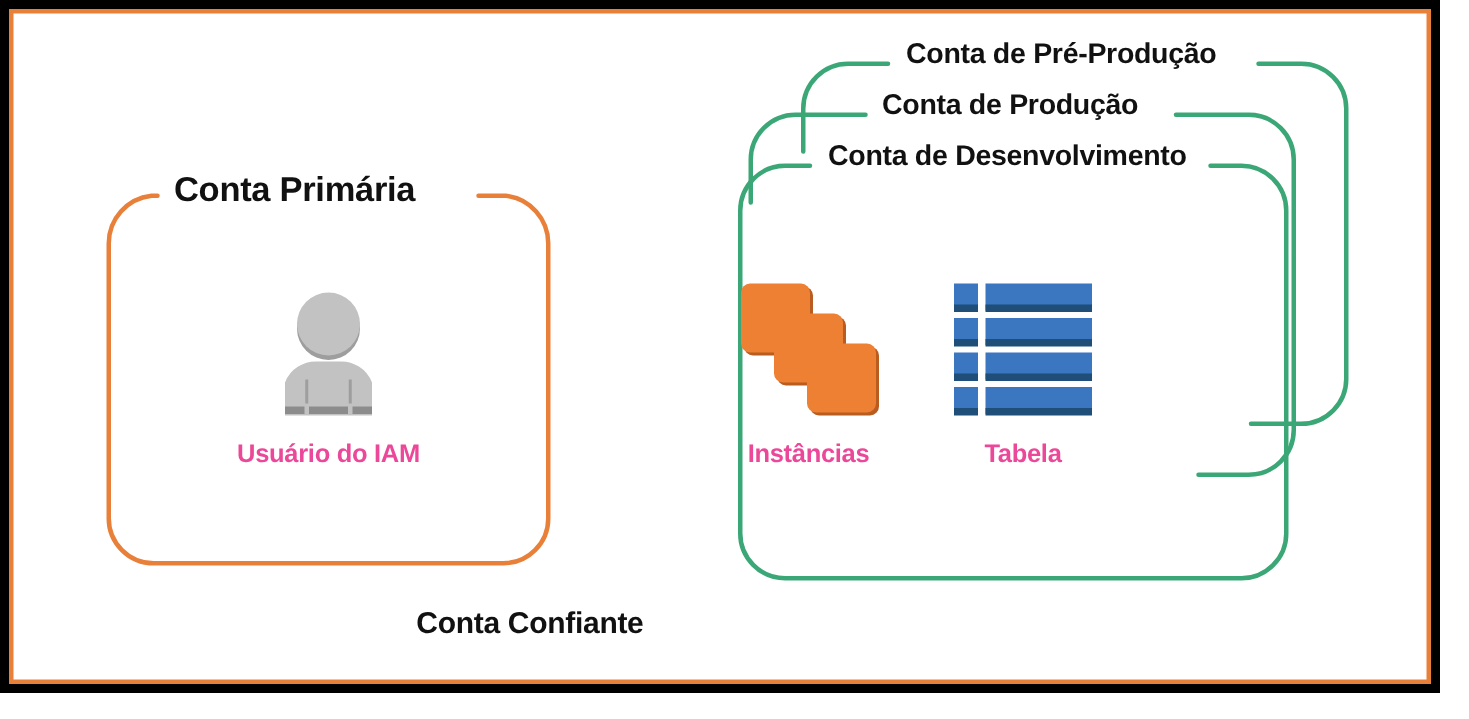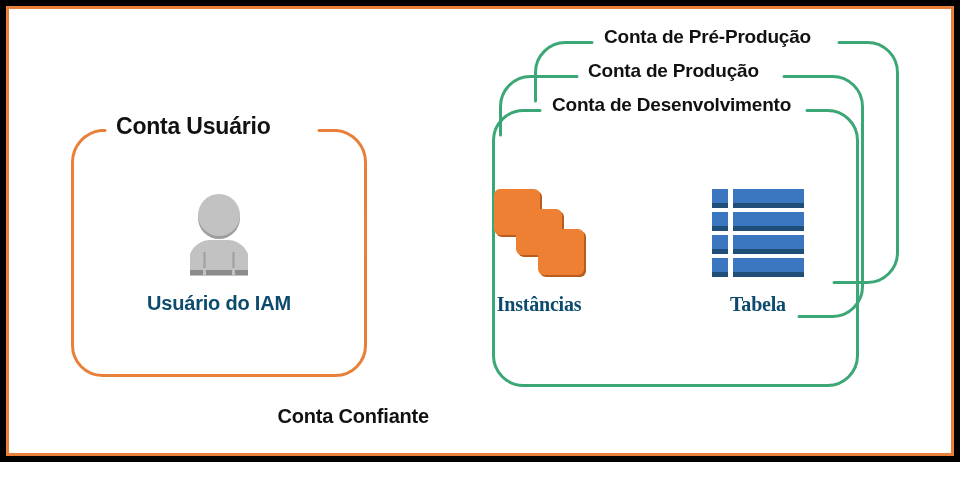--- a/index.html
+++ b/index.html
@@ -71,23 +71,23 @@
     align-items: center;
     justify-content: center;
   }
 
   
   .user-icon { position: relative; width: 74px; height: 86px; }
   .user-icon svg { display: block; }
 
   .icon-caption {
     margin-top: 14px;
-    font-size: 20px;
+    font-size: 17px;
     font-weight: bold;
-    color: #0c4a6e;
+    color: #ec4899;
     white-space: nowrap;
     letter-spacing: -0.2px;
   }
 
   
   .group-footer {
     position: absolute;
     text-align: right;
     font-size: 20px;
     font-weight: bold;
@@ -106,24 +106,23 @@
   #green-back-title   { left: 63px;  top: -14px; font-size: 19px; }
   #green-middle-title { left: 82px;  top: -14px; font-size: 19px; }
   #green-front-title  { left: 53px;  top: -14px; font-size: 19px; }
 
   
   #green-content {
     position: absolute;
     left: 0; top: 0; right: 0; bottom: 0;
     display: flex;
     align-items: flex-start;
-    justify-content: space-between;
+    justify-content: flex-start;
     gap: 50px;
     padding-top: 78px;
-    font-family: Liberation Serif, serif;
   }
   .icon-col {
     display: flex;
     flex-direction: column;
     align-items: center;
   }
 
   
   .instances-icon { width: 94px; height: 92px; position: relative; }
   
@@ -145,21 +144,21 @@
                    A 32 32 0 0 0 1.5 33.5
                    L 1.5 216
                    A 30 30 0 0 0 31.5 246.5
                    L 264 246.5
                    A 30 30 0 0 0 294.5 216
                    L 294.5 33.5
                    A 32 32 0 0 0 266 1.5
                    L 248 1.5" fill="none" stroke="#E8803A" stroke-width="3" stroke-linecap="round"></path>
         </svg>
 
-        <div class="card-title" id="orange-title">Conta Usuário</div>
+        <div class="card-title" id="orange-title">Conta Primária</div>
 
         <div class="card-body">
           <div class="user-icon">
             <svg width="74" height="86" viewBox="0 0 74 86">
 
               <ellipse cx="37" cy="26" rx="21" ry="21" fill="#9E9E9E"></ellipse>
 
               <circle cx="37" cy="23" r="21" fill="#C2C2C2"></circle>
 
               <path d="M 8 84 L 8 62 A 22 22 0 0 1 30 48 L 44 48 A 22 22 0 0 1 66 62 L 66 84 Z" fill="#C2C2C2"></path>

